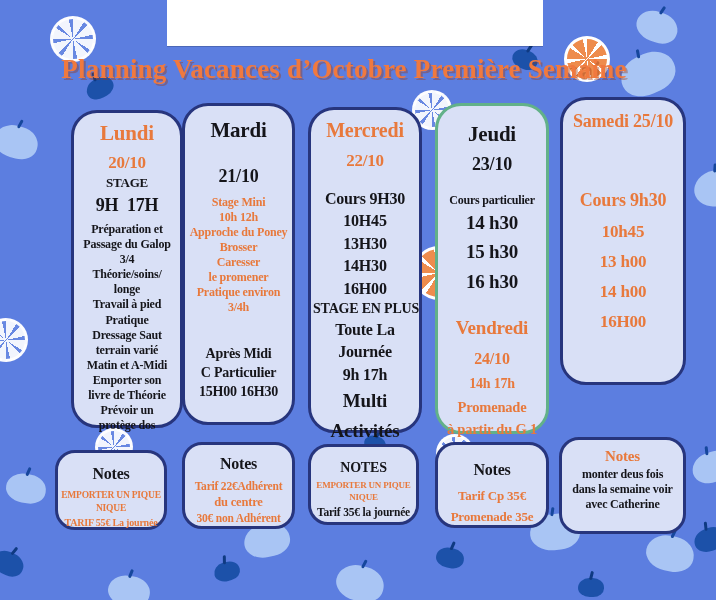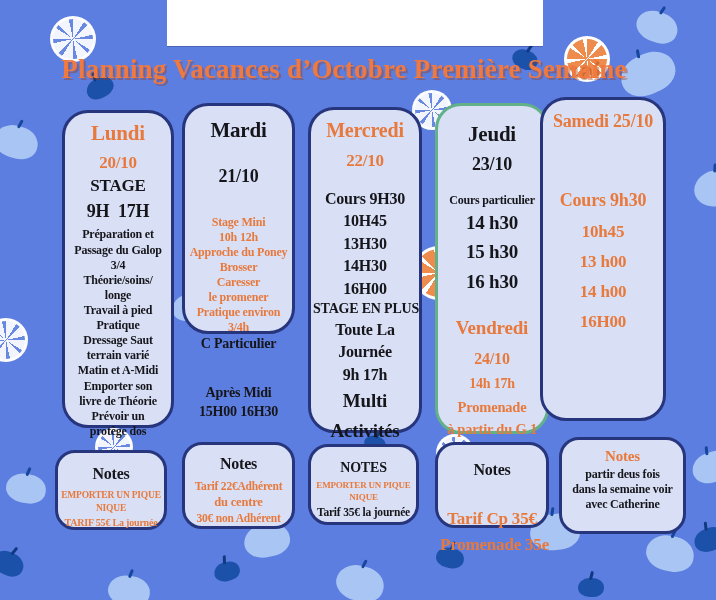--- a/index.html
+++ b/index.html
@@ -29,34 +29,34 @@
   .day-box{border-radius:26px;}
   .note-box{border-radius:20px;padding:6px 2px;}
   .green-border{border-color:#62b189;}
 
   .line{line-height:1.3;white-space:nowrap;letter-spacing:-0.2px;}
   .accent{color:#e8793c;}
   .ink{color:#15151a;}
 
   .sz9{font-size:9px}.sz95{font-size:9.5px}.sz10{font-size:10px}
   .sz115{font-size:11.5px}.sz12{font-size:12px;line-height:1.26}.sz125{font-size:12.5px}
-  .sz13{font-size:17px;line-height:1.4}.sz14{font-size:14px;line-height:1.35}
+  .sz13{font-size:13px;line-height:1.4}.sz14{font-size:14px;line-height:1.35}
   .sz145{font-size:14.5px}.sz15{font-size:15px;line-height:1.4}.sz16{font-size:16px;line-height:1.4}
   .sz17{font-size:17px}.sz18{font-size:18px}.sz19{font-size:19px;line-height:1.35}
   .sz20{font-size:20px;line-height:1.2}.sz21{font-size:21px;line-height:1.2}
 
   .g0{margin-top:0}.g2{margin-top:2px}.g4{margin-top:4px}.g6{margin-top:6px}.g8{margin-top:8px}
-  .g12{margin-top:22px}.g14{margin-top:26px}.g16{margin-top:16px}.g20{margin-top:20px}
+  .g12{margin-top:22px}.g14{margin-top:6px}.g16{margin-top:16px}.g20{margin-top:20px}
   .g30{margin-top:30px}.g56{margin-top:56px}
 
-  .pos-d1{left:62px;top:110px;width:112px;height:318px}
-  .pos-d2{left:182px;top:103px;width:113px;height:231px}
+  .pos-d1{left:71px;top:110px;width:112px;height:318px}
+  .pos-d2{left:182px;top:103px;width:113px;height:322px}
   .pos-d3{left:308px;top:107px;width:114px;height:326px}
   .pos-d4{left:435px;top:103px;width:114px;height:331px}
-  .pos-d5{left:540px;top:97px;width:126px;height:324px}
+  .pos-d5{left:560px;top:97px;width:126px;height:288px}
   .pos-n1{left:55px;top:450px;width:112px;height:80px}
   .pos-n2{left:182px;top:442px;width:113px;height:87px}
   .pos-n3{left:308px;top:444px;width:111px;height:81px}
   .pos-n4{left:435px;top:442px;width:114px;height:86px}
   .pos-n5{left:559px;top:437px;width:127px;height:97px}
 </style>
 </head>
 <body>
 
 <div class="canvas">
@@ -116,22 +116,22 @@
       <div class="line ink sz21 g4">Mardi</div>
       <div class="line ink sz18 g12">21/10</div>
       <div class="line accent sz12 g14">Stage Mini</div>
       <div class="line accent sz12">10h 12h</div>
       <div class="line accent sz12">Approche du Poney</div>
       <div class="line accent sz12">Brosser</div>
       <div class="line accent sz12">Caresser</div>
       <div class="line accent sz12">le promener</div>
       <div class="line accent sz12">Pratique environ</div>
       <div class="line accent sz12">3/4h</div>
+      <div class="line ink sz14 g30">Après Midi</div>
       <div class="line ink sz14">C Particulier</div>
-      <div class="line ink sz14 g30">Après Midi</div>
       <div class="line ink sz14">15H00 16H30</div>
     </section>
   <section class="day-box pos-d3">
       <div class="line accent sz20">Mercredi</div>
       <div class="line accent sz17 g8">22/10</div>
       <div class="line ink sz16 g16">Cours 9H30</div>
       <div class="line ink sz16">10H45</div>
       <div class="line ink sz16">13H30</div>
       <div class="line ink sz16">14H30</div>
       <div class="line ink sz16">16H00</div>
@@ -182,17 +182,17 @@
       <div class="line accent sz9">NIQUE</div>
       <div class="line ink sz115 g2">Tarif 35€ la journée</div>
     </section>
   <section class="note-box pos-n4">
       <div class="line ink sz16 g8">Notes</div>
       <div class="line accent sz13 g14">Tarif Cp 35€</div>
       <div class="line accent sz13 g2">Promenade 35e</div>
     </section>
   <section class="note-box pos-n5">
       <div class="line accent sz15 g0">Notes</div>
-      <div class="line ink sz12">partir deus fois</div>
+      <div class="line ink sz12">monter deus fois</div>
       <div class="line ink sz12">dans la semaine voir</div>
       <div class="line ink sz12">avec Catherine</div>
     </section>
 </div>
 
 </body></html>

